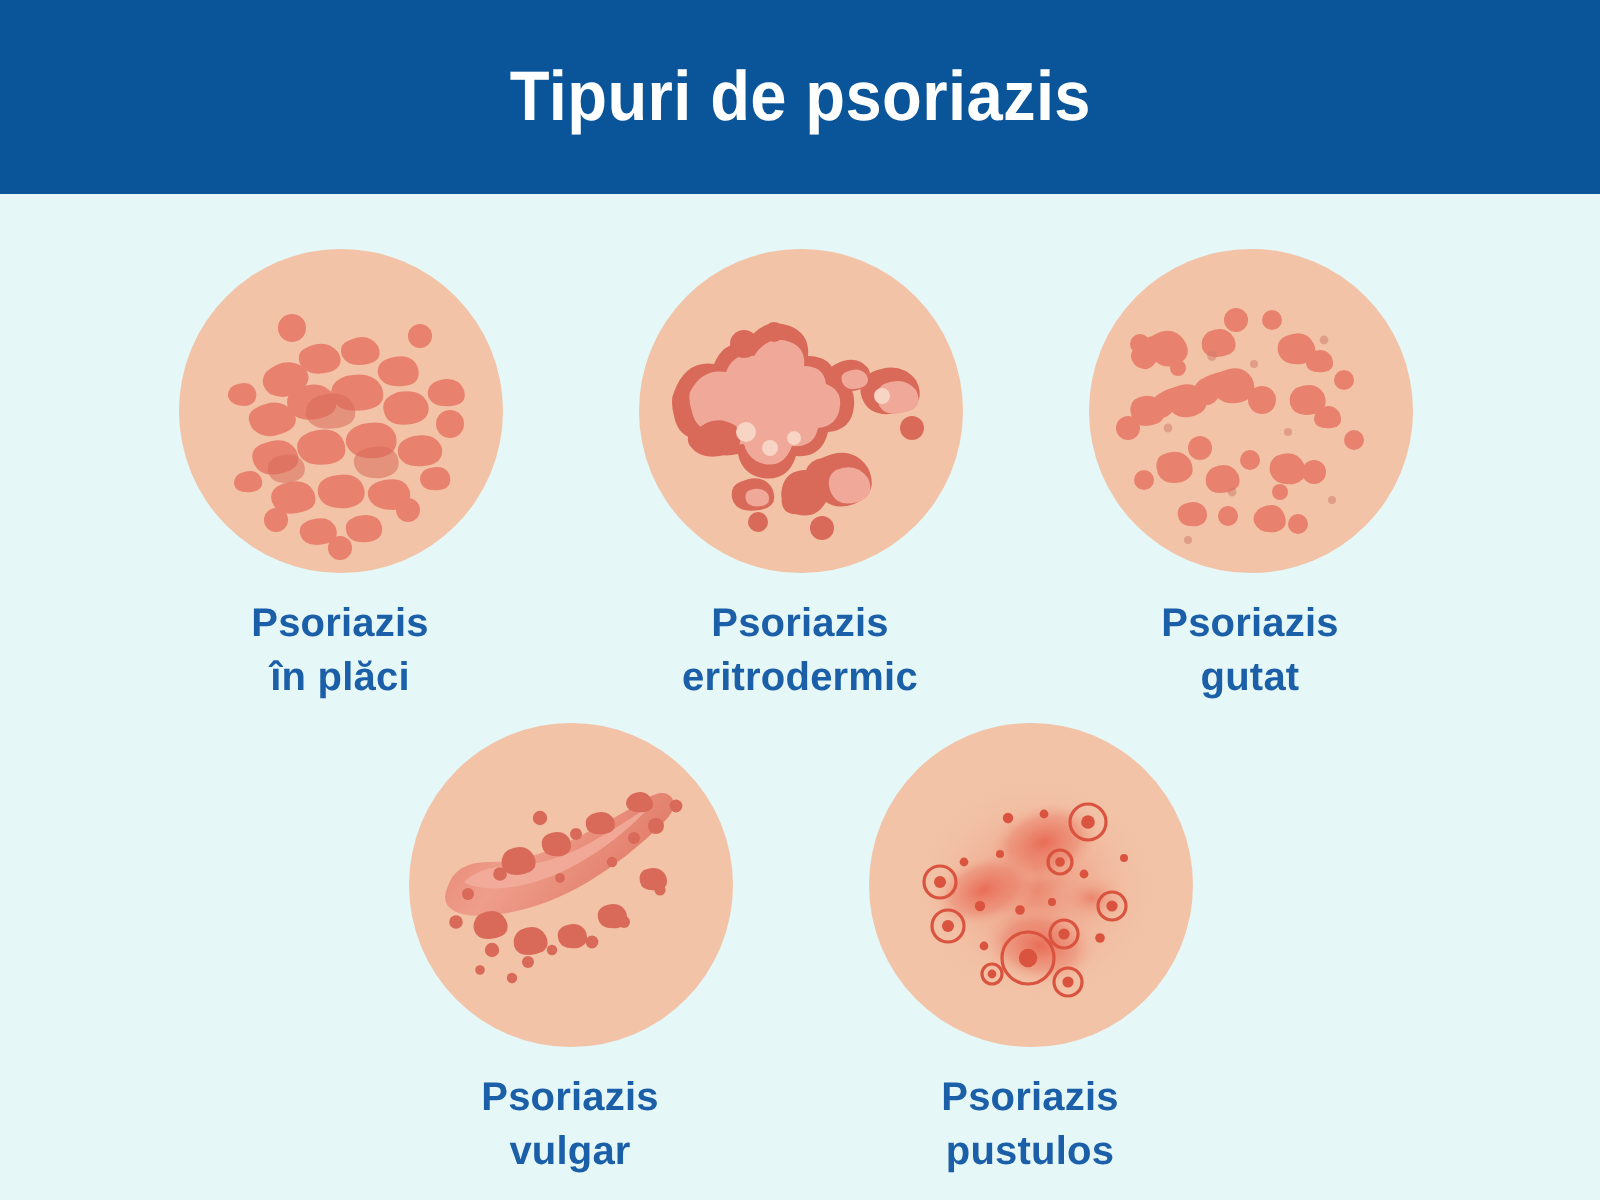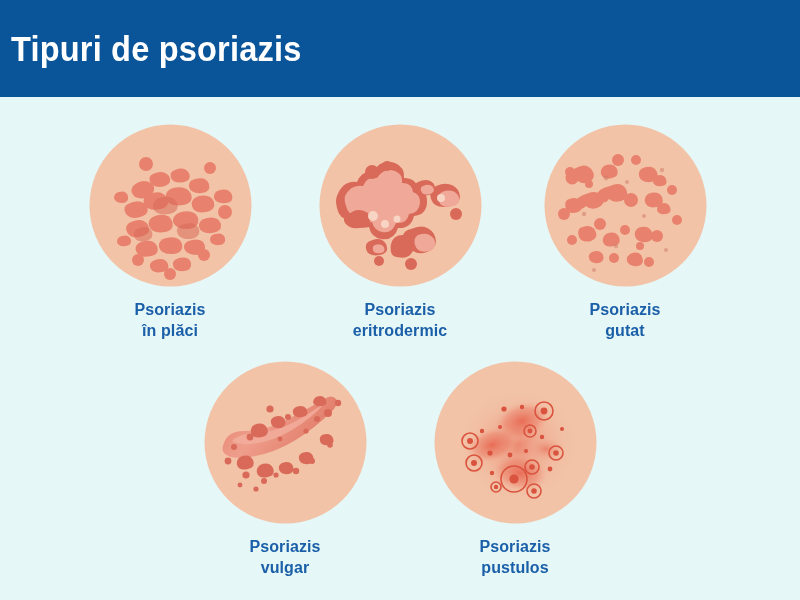--- a/index.html
+++ b/index.html
@@ -26,21 +26,21 @@
   
   .header-banner {
     position: absolute;
     left: 0;
     top: 0;
     width: 800px;
     height: 97px;
     background: #0a5499;
     display: flex;
     align-items: center;
-    justify-content: flex-start;
+    justify-content: center;
   }
   .header-title {
     color: #ffffff;
     font-size: 35px;
     font-weight: bold;
     letter-spacing: 0.2px;
     font-family: "Liberation Sans Narrow", "Liberation Sans", "DejaVu Sans", sans-serif;
     transform: scaleX(0.93);
     transform-origin: center;
     white-space: nowrap;
@@ -77,21 +77,21 @@
   }
   .skin-circle {
     display: block;
     width: 163px;
     height: 163px;
   }
 
   .item-label {
     margin-top: 12px;
     color: #1a5fa8;
-    font-size: 16px;
+    font-size: 20px;
     font-weight: bold;
     line-height: 1.33;
     letter-spacing: 0.1px;
     white-space: pre-line;
   }
 </style>
 </head>
 <body>
 
 <div id="infographic">

